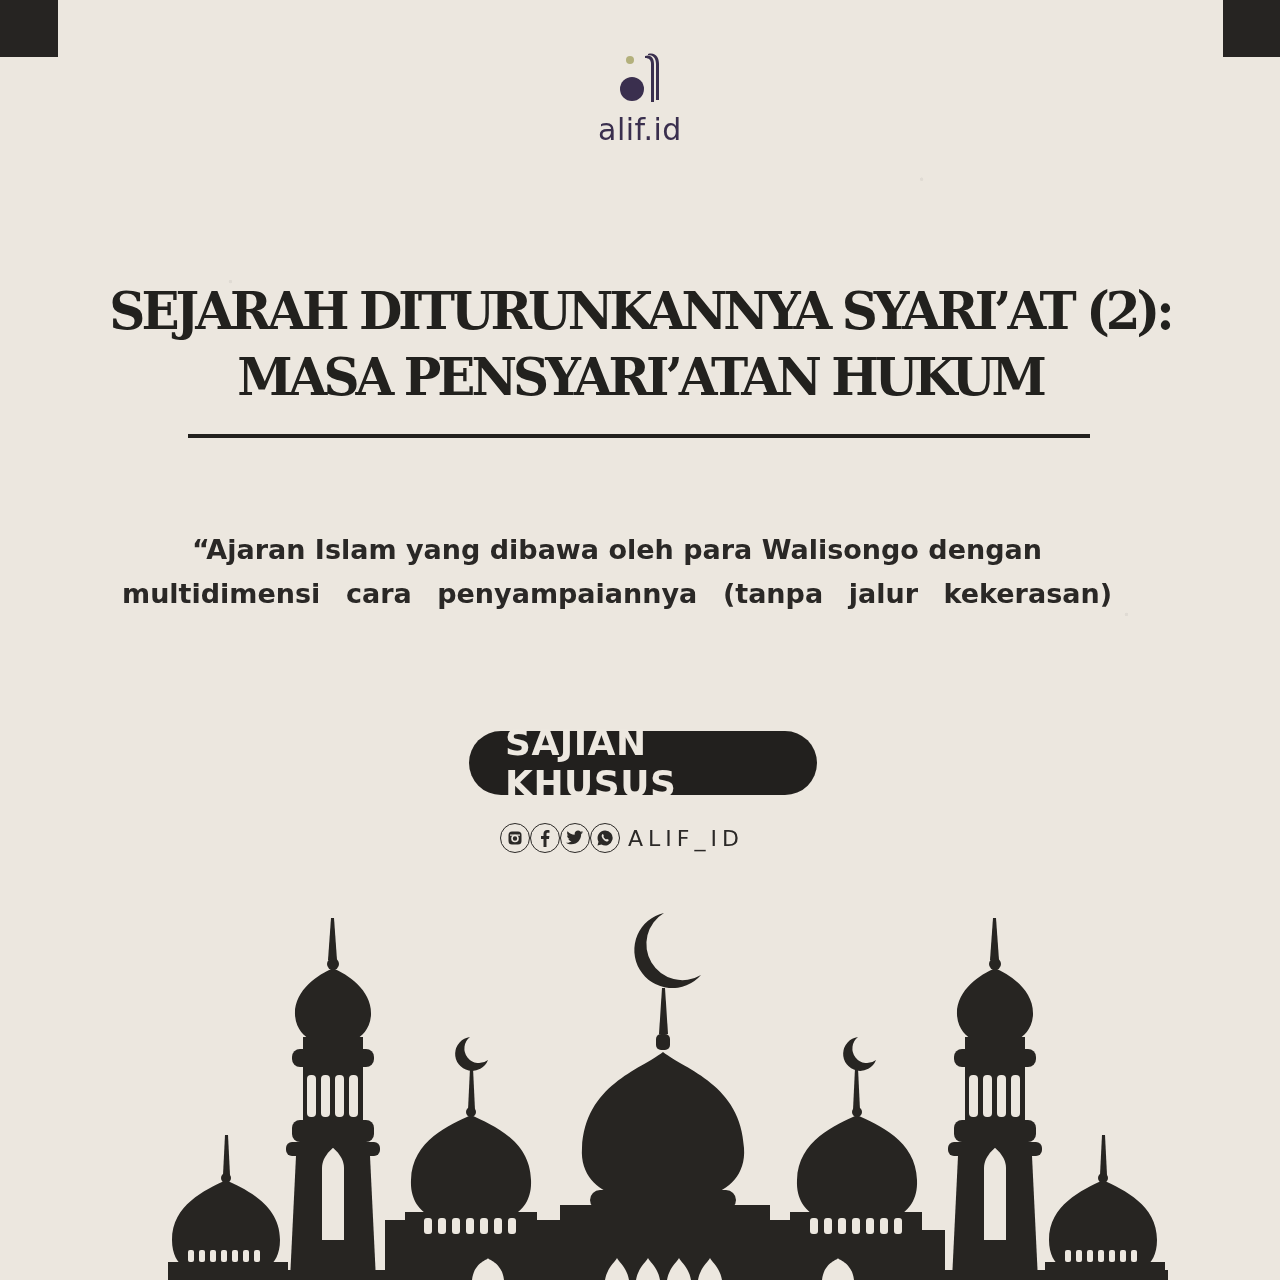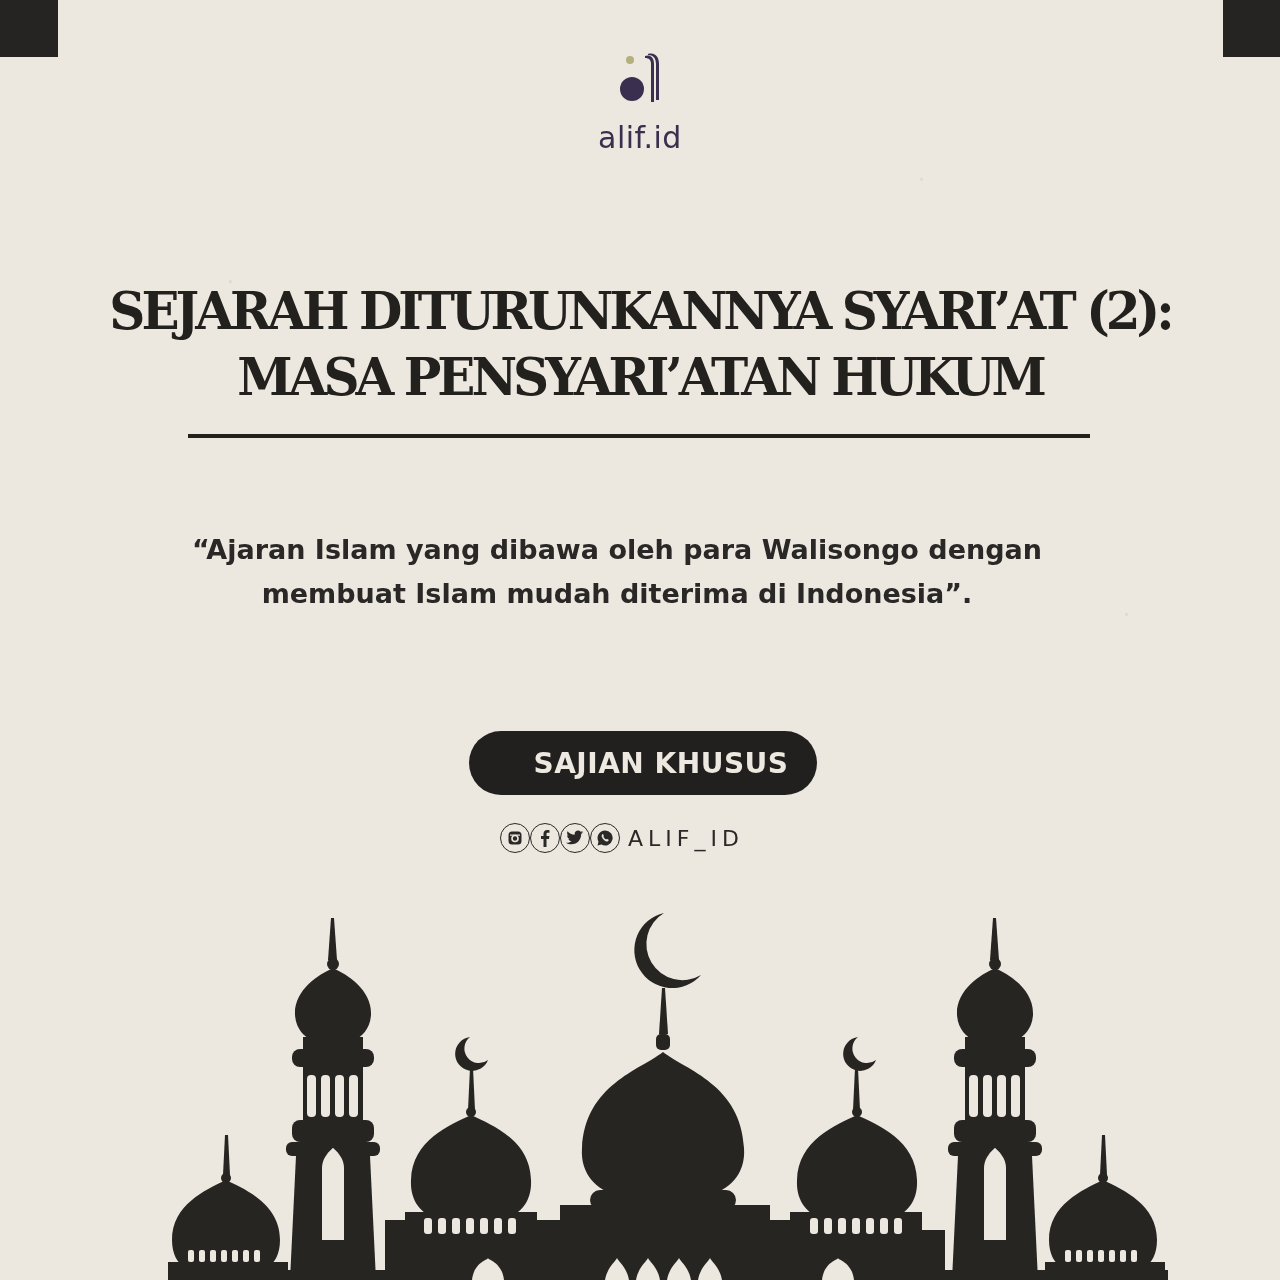--- a/index.html
+++ b/index.html
@@ -19,21 +19,21 @@
         radial-gradient(circle at 88% 48%, rgba(0,0,0,0.05) 0 1.5px, transparent 2px),
         #ece7df;
     }
     .corner { position: absolute; top: 0; width: 58px; height: 57px; background: #262422; }
     .corner.left { left: 0; }
     .corner.right { right: 0; width: 57px; }
 
     .logo { position: absolute; left: 560px; top: 52px; width: 160px; text-align: center; }
     .logo svg { display: block; margin: 0 auto; }
     .logo-text {
-      margin-top: 16px;
+      margin-top: 8px;
       font-family: "DejaVu Sans", sans-serif;
       font-size: 30px; color: #3a2f4e; letter-spacing: 0.5px;
     }
 
     .title {
       position: absolute; left: 100px; width: 1080px; top: 282px;
       text-align: center;
       font-family: "DejaVu Serif", serif;
       font-weight: bold;
       font-size: 50px; line-height: 62px;
@@ -57,21 +57,21 @@
     .quote .justify { text-align: justify; text-align-last: justify; display: block; }
     .quote span { display: block; }
 
     .badge {
       position: absolute; left: 469px; top: 731px; width: 348px; height: 64px;
       border-radius: 32px; background: #22201e;
       display: flex; align-items: center; justify-content: center;
     }
     .badge span {
       color: #ede8e0; font-family: "DejaVu Sans", sans-serif; font-weight: bold;
-      font-size: 28px; letter-spacing: 0.5px; margin-left: 36px;
+      font-size: 36px; letter-spacing: 0.5px; margin-left: 36px;
     }
 
     .social {
       position: absolute; left: 500px; top: 821px; height: 34px;
       display: flex; align-items: center; 
     }
     .social .ic {
       width: 30px; height: 30px; border: 1.6px solid #2b2927; border-radius: 50%;
       display: flex; align-items: center; justify-content: center; box-sizing: border-box;
     }
@@ -102,21 +102,21 @@
 
 <div class="title">
   <div>SEJARAH DITURUNKANNYA SYARI’AT (2):</div>
   <div>MASA PENSYARI’ATAN HUKUM</div>
 </div>
 
 <div class="divider"></div>
 
 <div class="quote">
   <span>“Ajaran Islam yang dibawa oleh para Walisongo dengan</span>
-  <span>membuat Islam mudah diterima di Indonesia”.</span>
+  <span class="justify">multidimensi cara penyampaiannya (tanpa jalur kekerasan)</span>
 </div>
 
 <div class="badge">
   <span>SAJIAN KHUSUS</span>
 </div>
 
 <div class="social">
   <div class="ic">
     <svg width="16" height="16" viewBox="0 0 16 16">
       <rect x="1.5" y="1.5" width="13" height="13" rx="3.5" fill="#2b2927"></rect>

